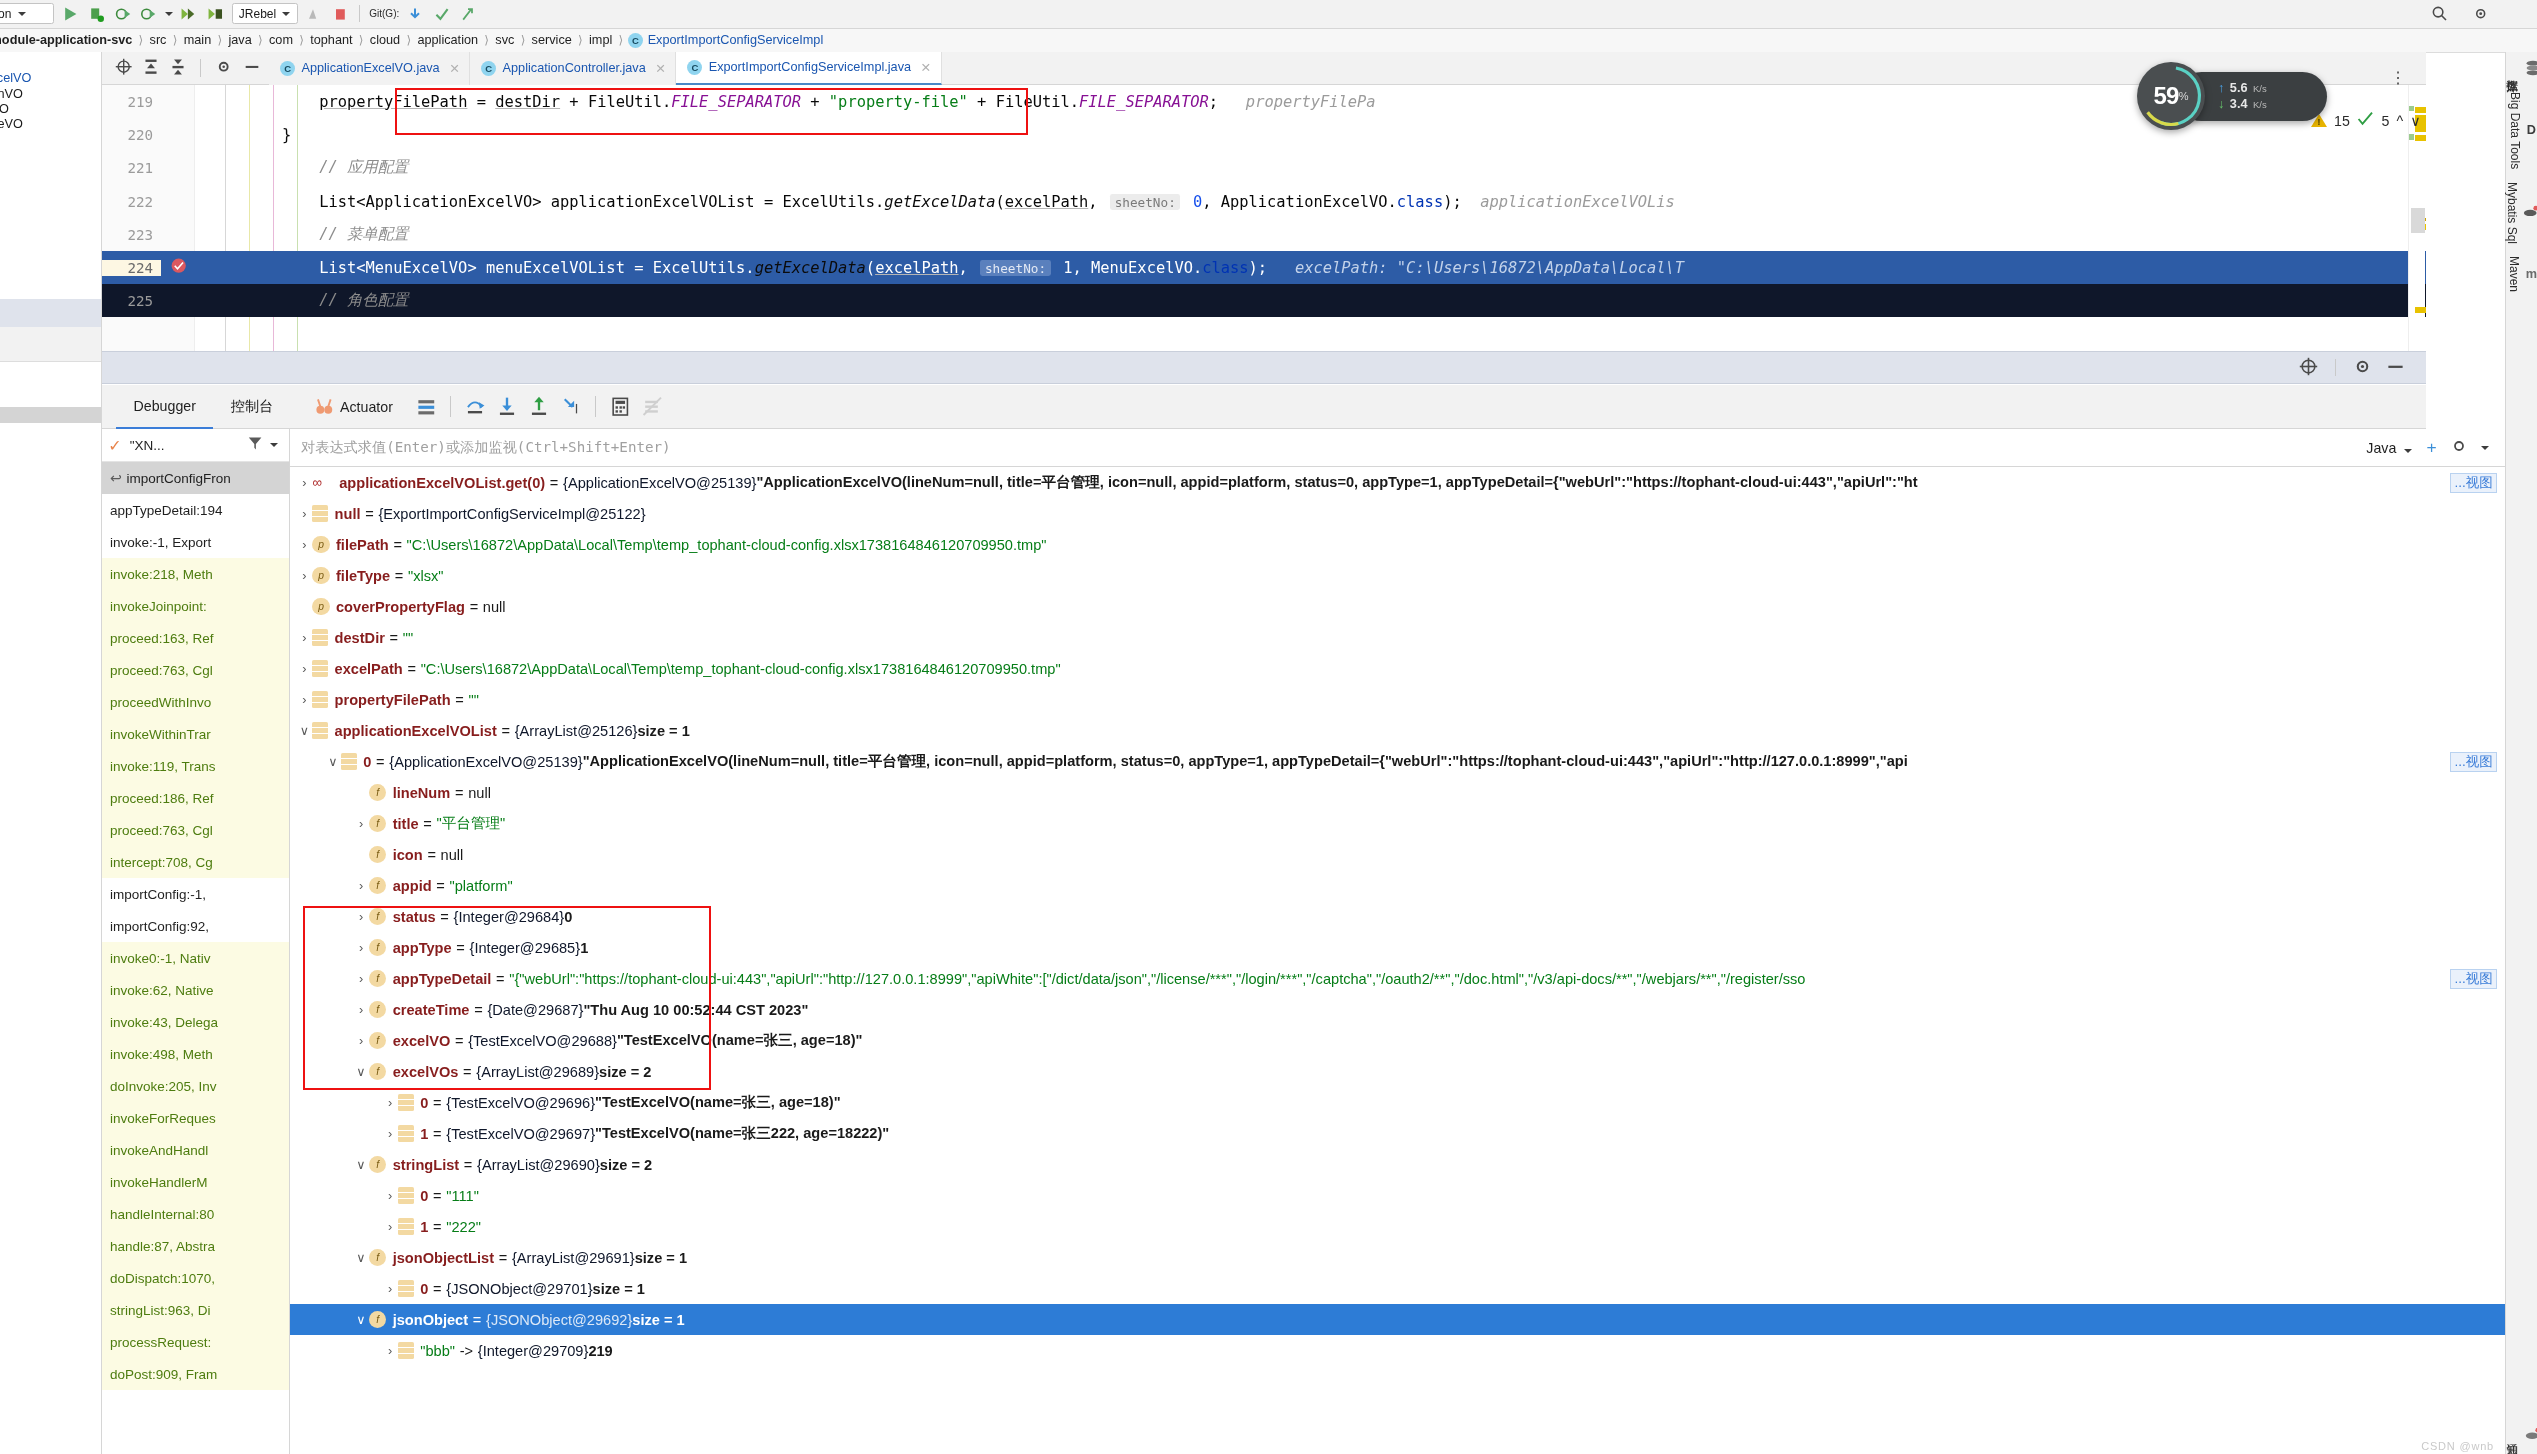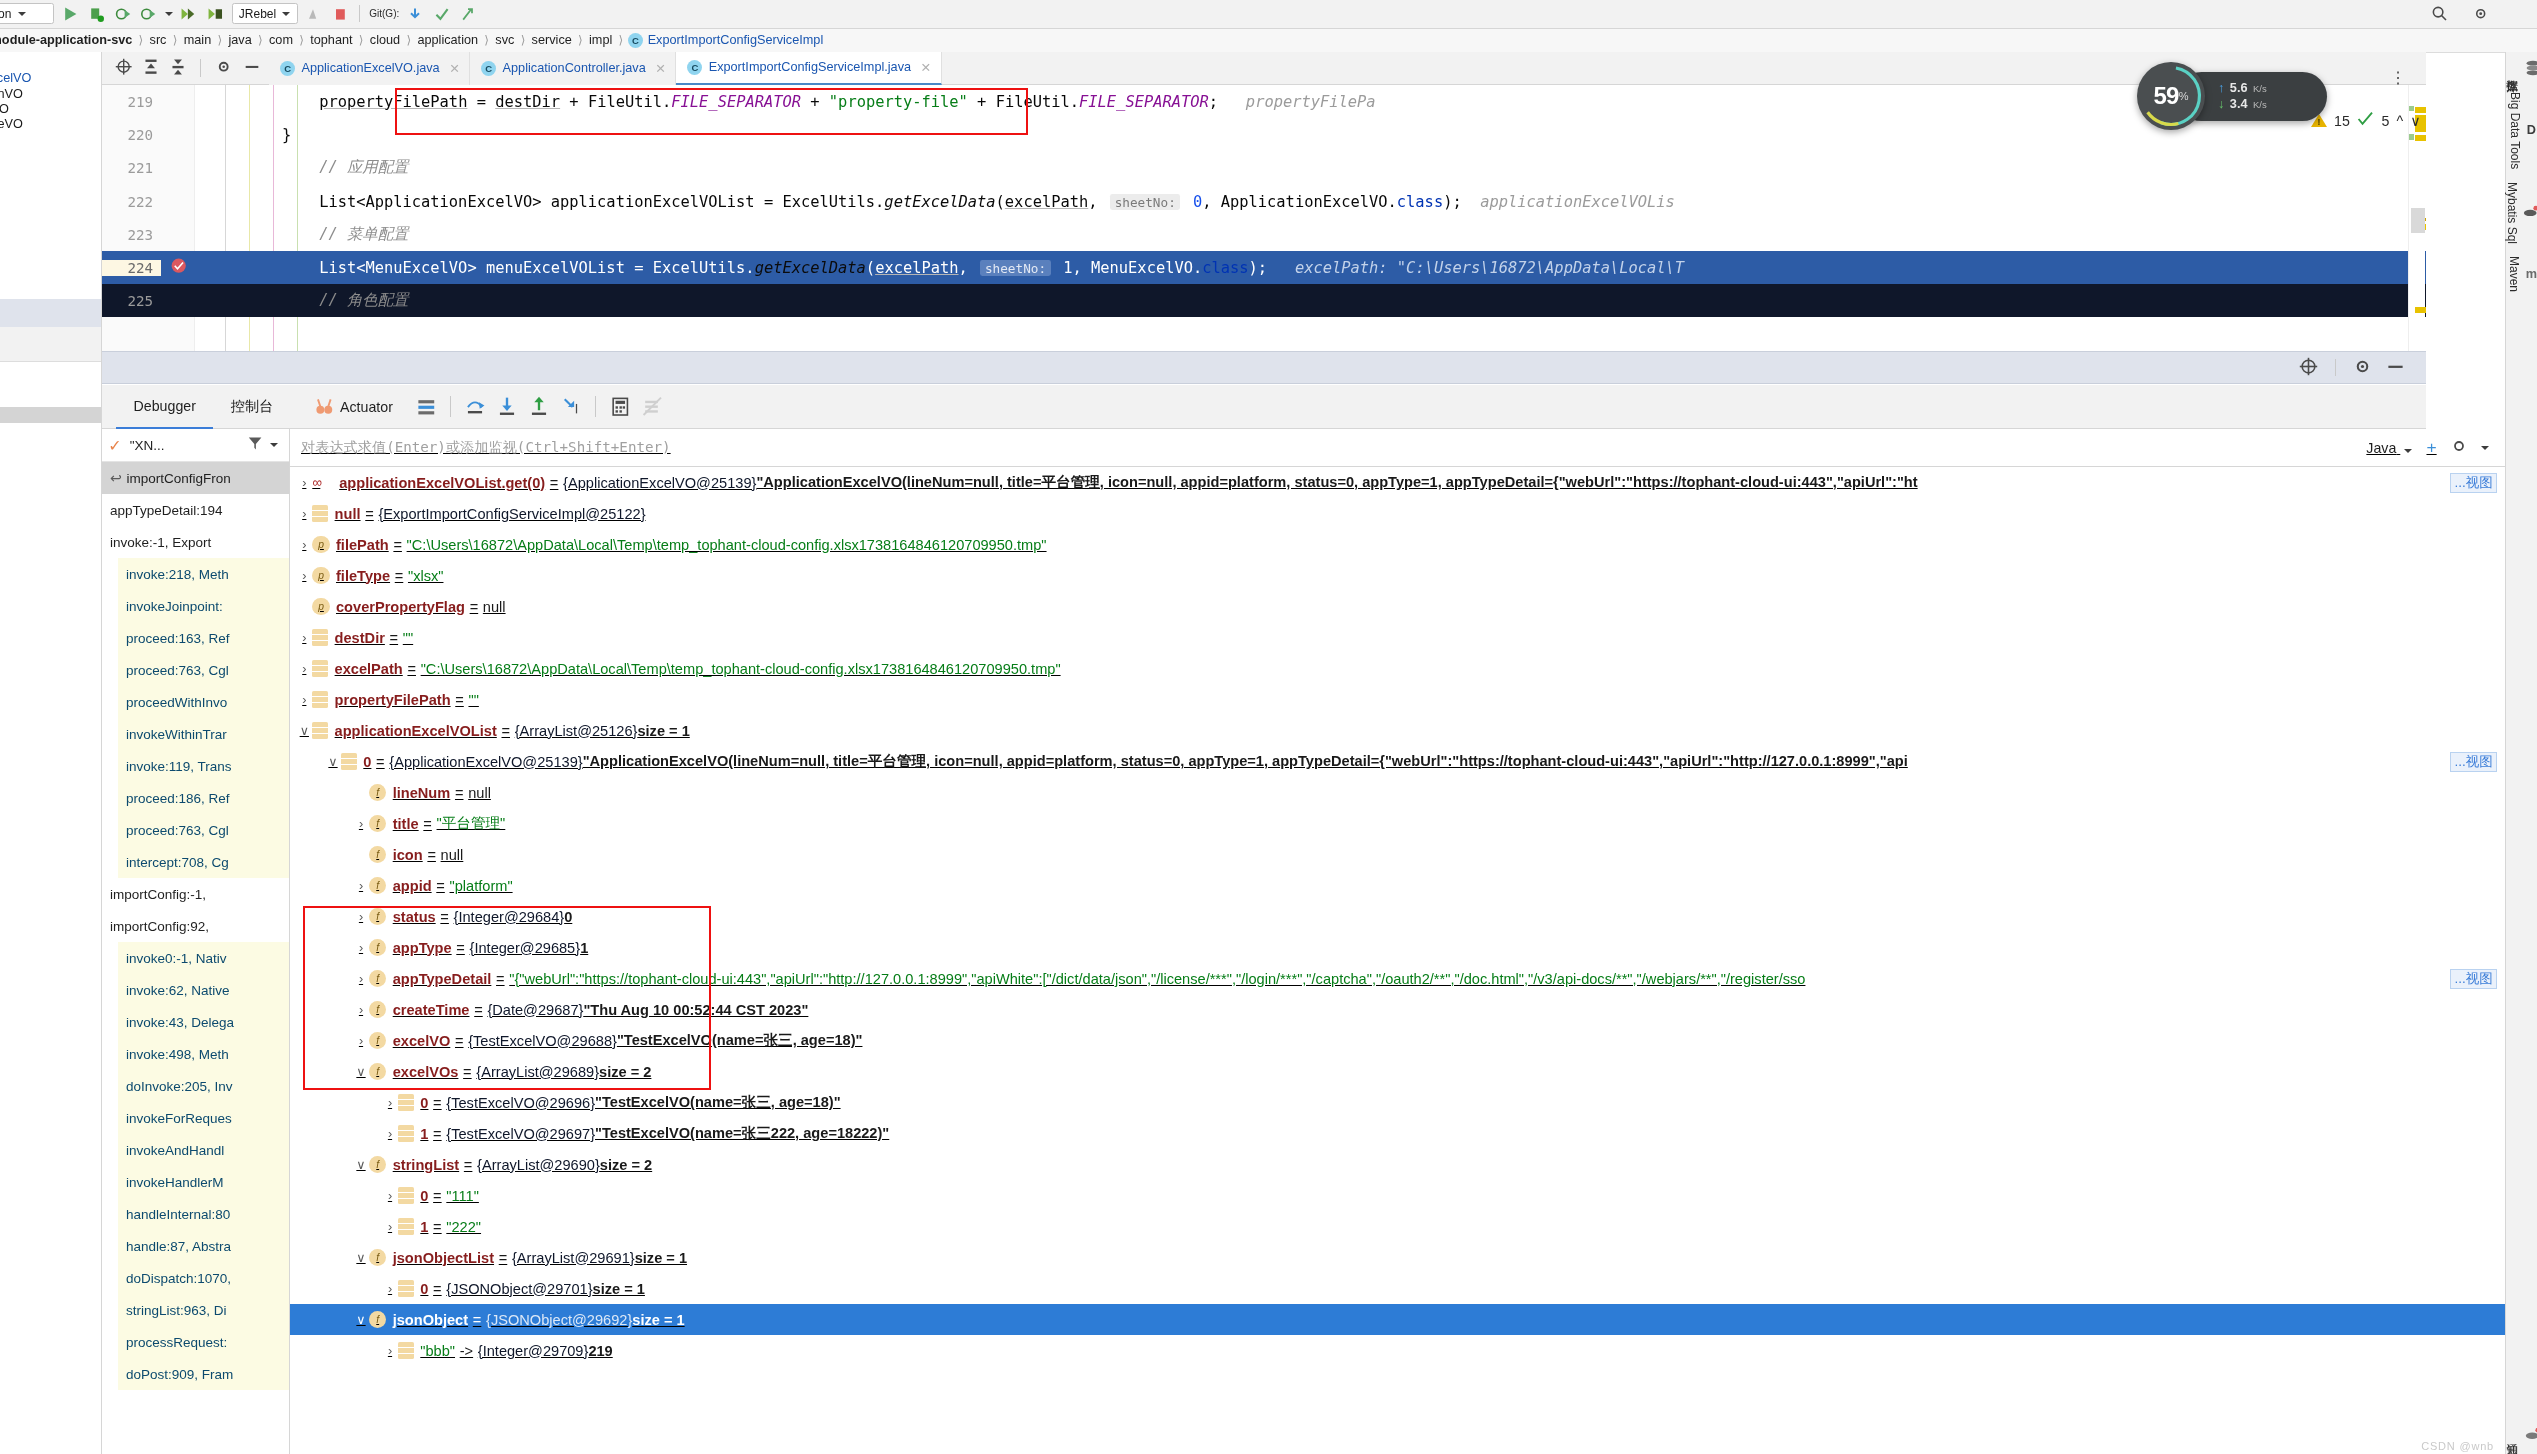--- a/index.html
+++ b/index.html
@@ -198,27 +198,27 @@
   }
   .fr-head {
     height: 33px; display: flex; align-items: center; gap: 8px;
     padding: 0 6.3px; font-size: 13.5px; color: #1f1f1f;
     border-bottom: 0.8px solid #e4e4e4;
   }
   .fr-row {
     height: 32px; display: flex; align-items: center; gap: 4.7px; padding-left: 8px;
     font-size: 13.5px; color: #1f1f1f; white-space: nowrap; overflow: hidden;
   }
-  .fr-row.lib { background: #fcfbe3; color: #0c4a6e; margin-left: 16px; }
+  .fr-row.lib { background: #fcfbe3; color: #4d7c0f; }
   .fr-row.cur { background: #d4d4d4; }
 
   
   .vars {
     position: absolute; left: 290px; top: 429px; right: 33px; bottom: 0;
-    background: #fff; overflow: hidden; text-decoration: underline;
+    background: #fff; overflow: hidden;
   }
   .watchbar {
     height: 38px; display: flex; align-items: center;
     border-bottom: 0.8px solid #d6d6d6; padding-left: 11px;
     font-family: "DejaVu Sans Mono", monospace; font-size: 14.2px; color: #a0a0a0;
   }
   .wb-right { margin-left: auto; display: flex; align-items: center; gap: 14.2px;
     padding-right: 16px; font-family: "Liberation Sans", sans-serif;
     font-size: 14.2px; color: #1f1f1f; }
   .vrow {

